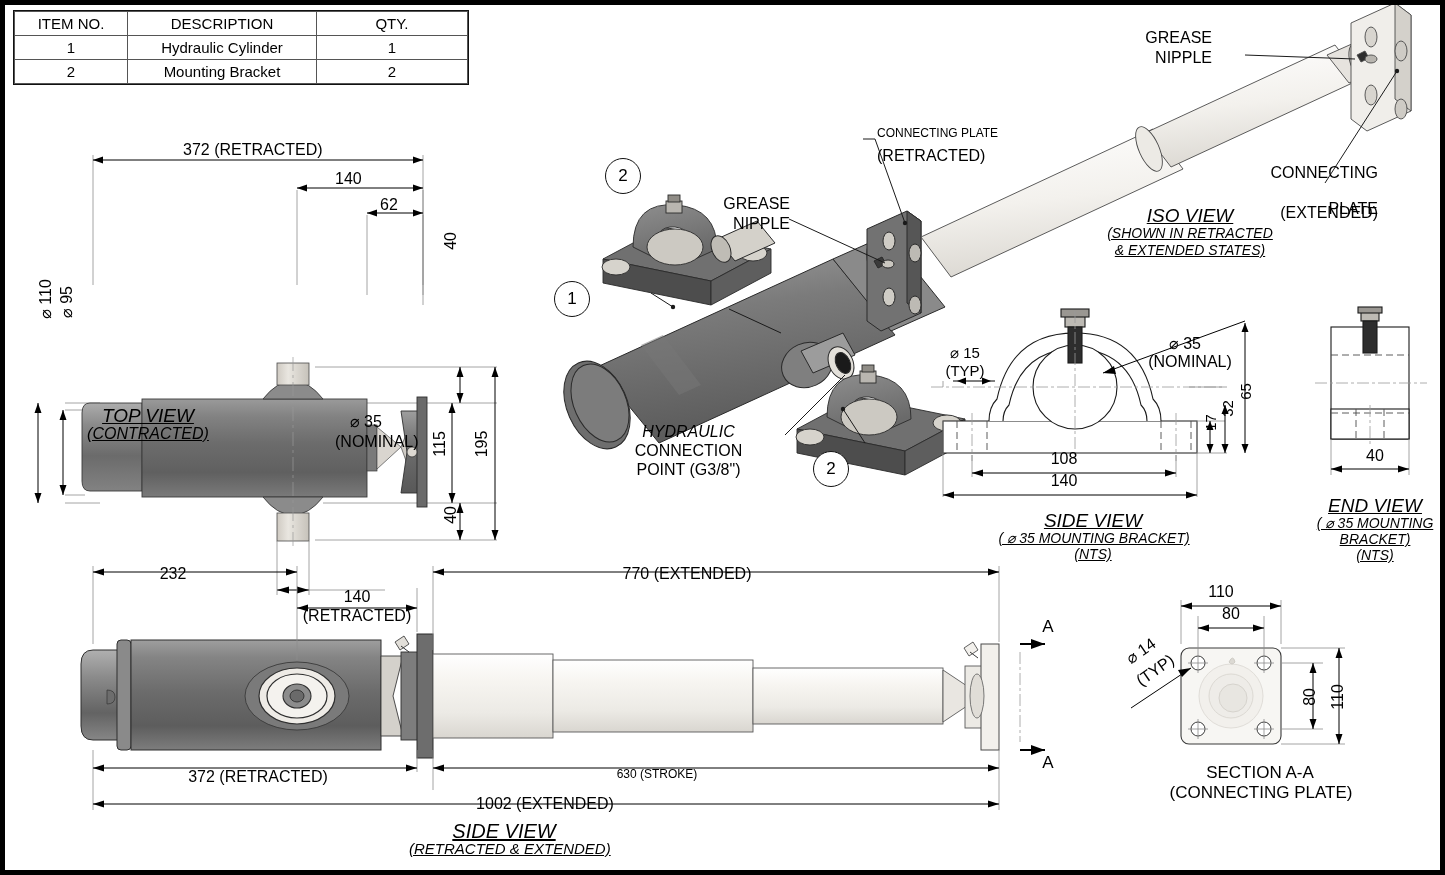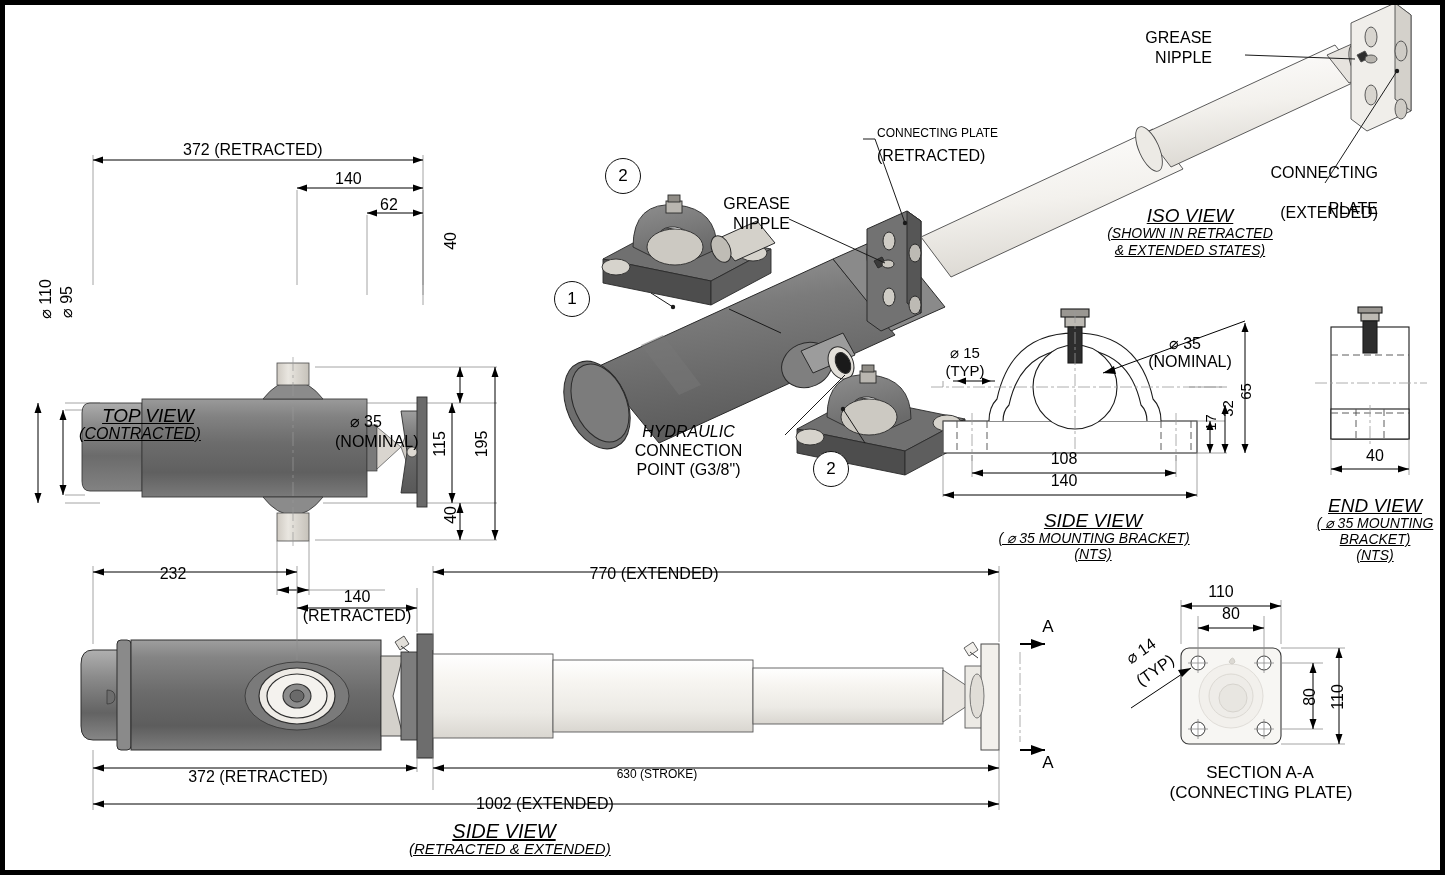--- a/index.html
+++ b/index.html
@@ -33,20 +33,41 @@
     position:absolute;width:34px;height:34px;border:1.4px solid #111;border-radius:50%;
     background:#fff;text-align:center;font-size:17px;line-height:33px;color:#000;
   }
   svg{display:block;overflow:visible;}
 </style>
 </head>
 <body>
 
 <div id="sheet">
 
+  <div id="bomWrap">
+    <table id="bom">
+      <tbody>
+          <tr class="hdr">
+        <td class="cItem">ITEM NO.</td>
+        <td class="cDesc">DESCRIPTION</td>
+        <td class="cQty">QTY.</td>
+      </tr>
+      <tr>
+        <td>1</td>
+        <td>Hydraulic Cylinder</td>
+        <td>1</td>
+      </tr>
+      <tr>
+        <td>2</td>
+        <td>Mounting Bracket</td>
+        <td>2</td>
+      </tr>
+    </tbody>
+      </table>
+  </div>
 
   <svg class="abs" style="left:0px;top:130px;" width="520" height="330">
     <defs>
       <linearGradient id="barrelG" x1="0" y1="0" x2="0" y2="1">
         <stop offset="0%" stop-color="#9a9a9a"></stop>
         <stop offset="18%" stop-color="#828282"></stop>
         <stop offset="45%" stop-color="#6c6c6c"></stop>
         <stop offset="75%" stop-color="#606060"></stop>
         <stop offset="100%" stop-color="#7a7a7a"></stop>
       </linearGradient>
@@ -157,21 +178,21 @@
   <div class="abs txt c" style="left:375px;top:191px;font-size:16px;">62</div>
   <div class="abs txt vert" style="left:-4px;top:285px;width:90px;font-size:16px;text-align:center;">⌀ 110</div>
   <div class="abs txt vert" style="left:21px;top:288px;width:82px;font-size:16px;text-align:center;">⌀ 95</div>
   <div class="abs txt vert" style="left:426px;top:227px;width:40px;font-size:16px;text-align:center;">40</div>
   <div class="abs txt vert" style="left:410px;top:430px;width:50px;font-size:16px;text-align:center;">115</div>
   <div class="abs txt vert" style="left:452px;top:430px;width:50px;font-size:16px;text-align:center;">195</div>
   <div class="abs txt vert" style="left:426px;top:501px;width:40px;font-size:16px;text-align:center;">40</div>
   <div class="abs txt c" style="left:345px;top:408px;font-size:16px;">⌀ 35</div>
   <div class="abs txt c" style="left:330px;top:428px;font-size:16px;">(NOMINAL)</div>
   <div class="abs txt c ul" style="left:78px;top:400px;width:130px;font-size:19px;">TOP VIEW</div>
-  <div class="abs txt c ul" style="left:60px;top:420px;width:150px;font-size:16px;">(CONTRACTED)</div>
+  <div class="abs txt c ul" style="left:68px;top:420px;width:150px;font-size:16px;">(CONTRACTED)</div>
 
   <svg class="abs" style="left:540px;top:10px;" width="905" height="470">
     <defs>
       <linearGradient id="isoBarrel" x1="0" y1="0" x2="0.25" y2="1">
         <stop offset="0%" stop-color="#9b9b9b"></stop>
         <stop offset="35%" stop-color="#7b7b7b"></stop>
         <stop offset="100%" stop-color="#5a5a5a"></stop>
       </linearGradient>
       <linearGradient id="isoRod" x1="0" y1="0" x2="0.2" y2="1">
         <stop offset="0%" stop-color="#ffffff"></stop>
@@ -526,21 +547,21 @@
       <line x1="955" y1="190" x2="980" y2="190"></line>
     </g>
     <path d="M980 84 l-14 -5 v10 z" fill="#000"></path>
     <path d="M980 190 l-14 -5 v10 z" fill="#000"></path>
     <line x1="955" y1="92" x2="955" y2="182" stroke="#9a9a9a" stroke-width="0.8" stroke-dasharray="12,3,3,3"></line>
   </svg>
 
   <div class="abs txt c" style="left:138px;top:560px;width:60px;font-size:16px;">232</div>
   <div class="abs txt c" style="left:322px;top:583px;width:60px;font-size:16px;">140</div>
   <div class="abs txt c" style="left:292px;top:602px;width:120px;font-size:16px;">(RETRACTED)</div>
-  <div class="abs txt c" style="left:564px;top:560px;width:170px;font-size:16px;">770 (EXTENDED)</div>
+  <div class="abs txt c" style="left:597px;top:560px;width:170px;font-size:16px;">770 (EXTENDED)</div>
   <div class="abs txt c" style="left:158px;top:763px;width:190px;font-size:16px;">372 (RETRACTED)</div>
   <div class="abs txt c" style="left:572px;top:763px;width:160px;font-size:12px;">630 (STROKE)</div>
   <div class="abs txt c" style="left:450px;top:790px;width:180px;font-size:16px;">1002 (EXTENDED)</div>
   <div class="abs txt c" style="left:1030px;top:612px;width:26px;font-size:17px;">A</div>
   <div class="abs txt c" style="left:1030px;top:748px;width:26px;font-size:17px;">A</div>
   <div class="abs txt c ul" style="left:404px;top:815px;width:190px;font-size:20px;">SIDE VIEW</div>
   <div class="abs txt c ul" style="left:404px;top:836px;width:190px;font-size:15px;">(RETRACTED &amp; EXTENDED)</div>
 
   <svg class="abs" style="left:1100px;top:575px;" width="320" height="200">
 

